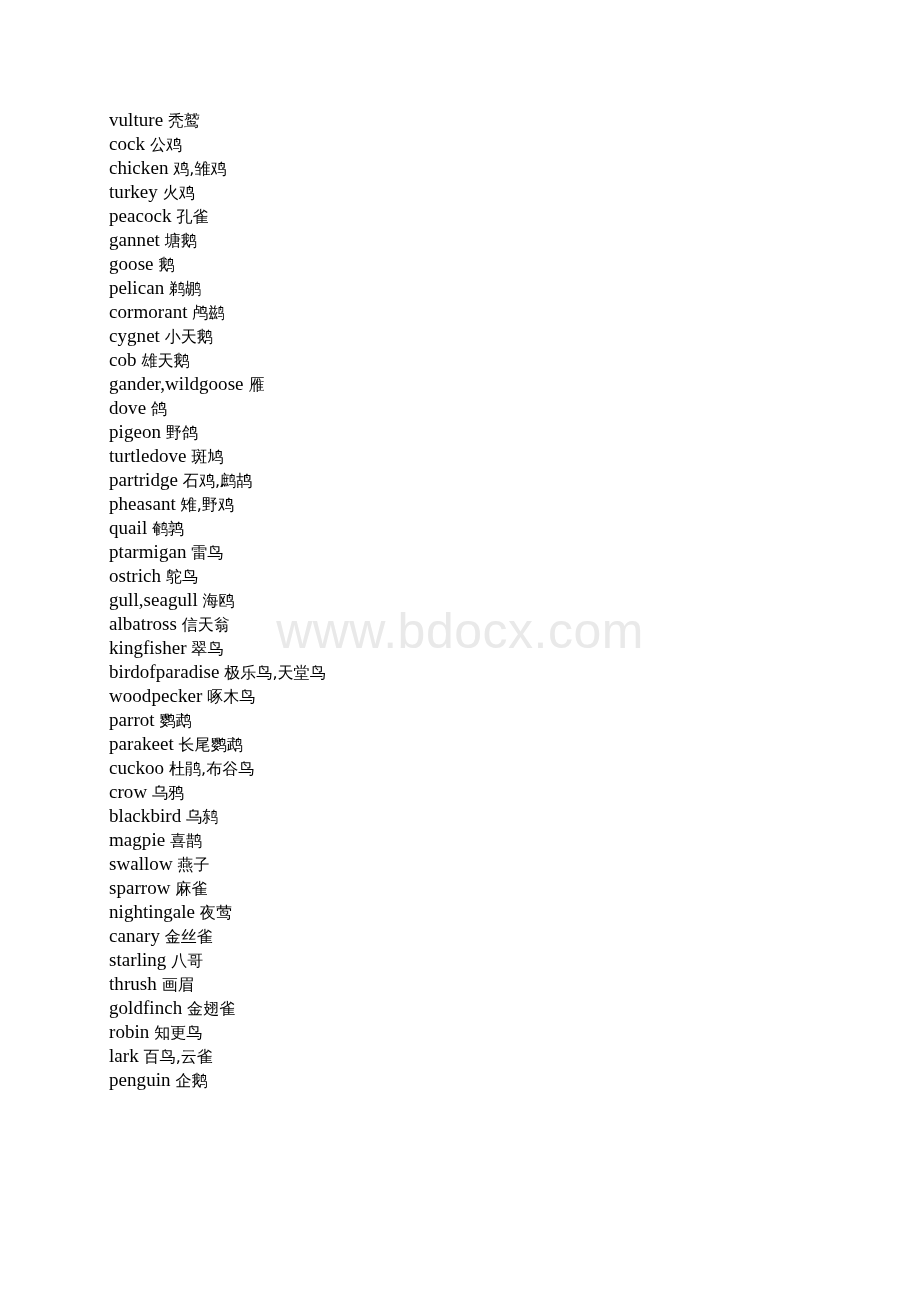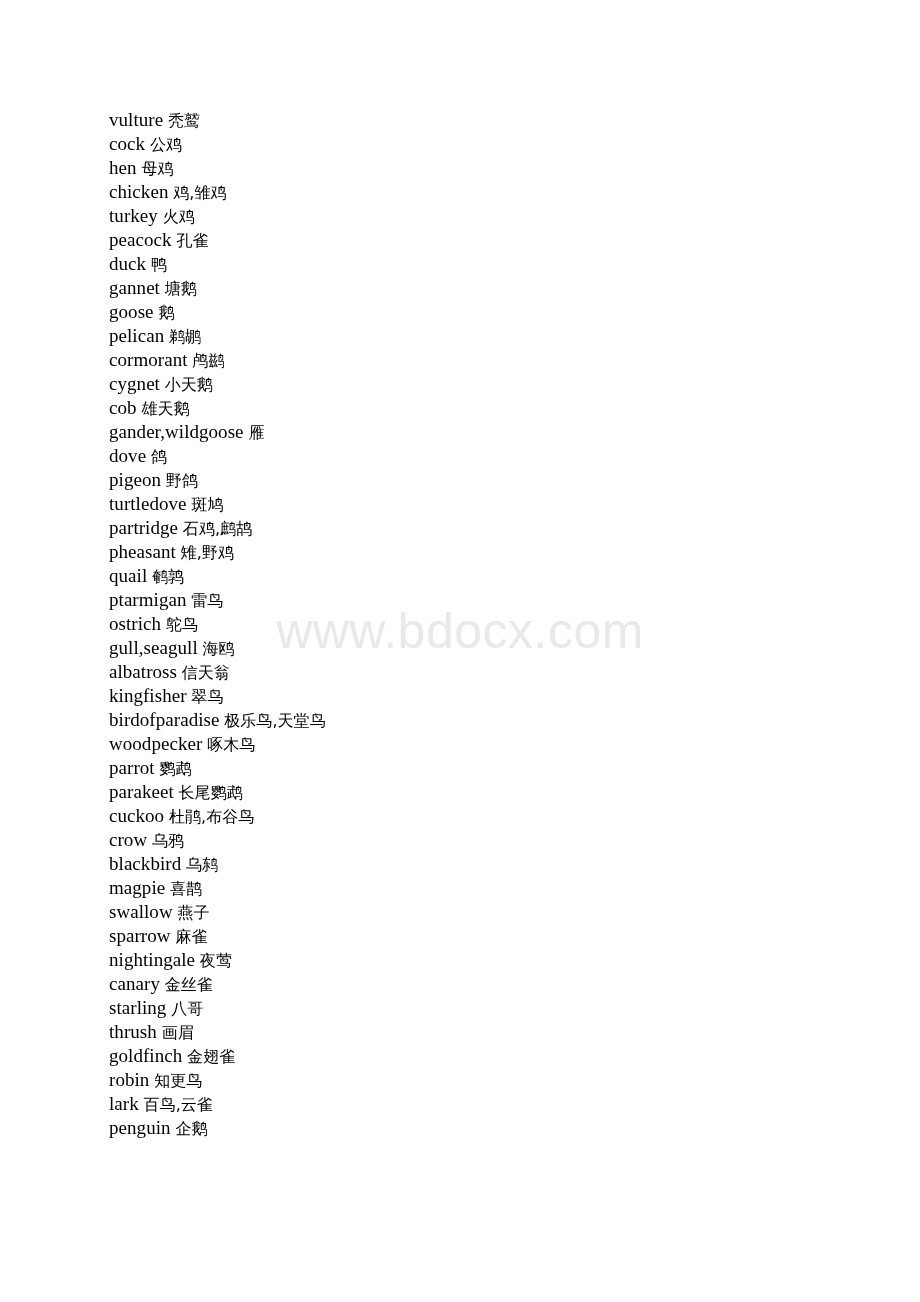--- a/index.html
+++ b/index.html
@@ -61,25 +61,23 @@
 </head>
 <body>
 
 <div id="page">
 
   <div id="watermark">www.bdocx.com</div>
 
   <div id="content">
       <div class="entry-line"><span class="en">vulture</span> <span class="zh">秃鹫</span></div>
       <div class="entry-line"><span class="en">cock</span> <span class="zh">公鸡</span></div>
-      <div class="entry-line"><span class="en">hen</span> <span class="zh">母鸡</span></div>
       <div class="entry-line"><span class="en">chicken</span> <span class="zh">鸡,雏鸡</span></div>
       <div class="entry-line"><span class="en">turkey</span> <span class="zh">火鸡</span></div>
       <div class="entry-line"><span class="en">peacock</span> <span class="zh">孔雀</span></div>
-      <div class="entry-line"><span class="en">duck</span> <span class="zh">鸭</span></div>
       <div class="entry-line"><span class="en">gannet</span> <span class="zh">塘鹅</span></div>
       <div class="entry-line"><span class="en">goose</span> <span class="zh">鹅</span></div>
       <div class="entry-line"><span class="en">pelican</span> <span class="zh">鹈鹕</span></div>
       <div class="entry-line"><span class="en">cormorant</span> <span class="zh">鸬鹚</span></div>
       <div class="entry-line"><span class="en">cygnet</span> <span class="zh">小天鹅</span></div>
       <div class="entry-line"><span class="en">cob</span> <span class="zh">雄天鹅</span></div>
       <div class="entry-line"><span class="en">gander,wildgoose</span> <span class="zh">雁</span></div>
       <div class="entry-line"><span class="en">dove</span> <span class="zh">鸽</span></div>
       <div class="entry-line"><span class="en">pigeon</span> <span class="zh">野鸽</span></div>
       <div class="entry-line"><span class="en">turtledove</span> <span class="zh">斑鸠</span></div>

